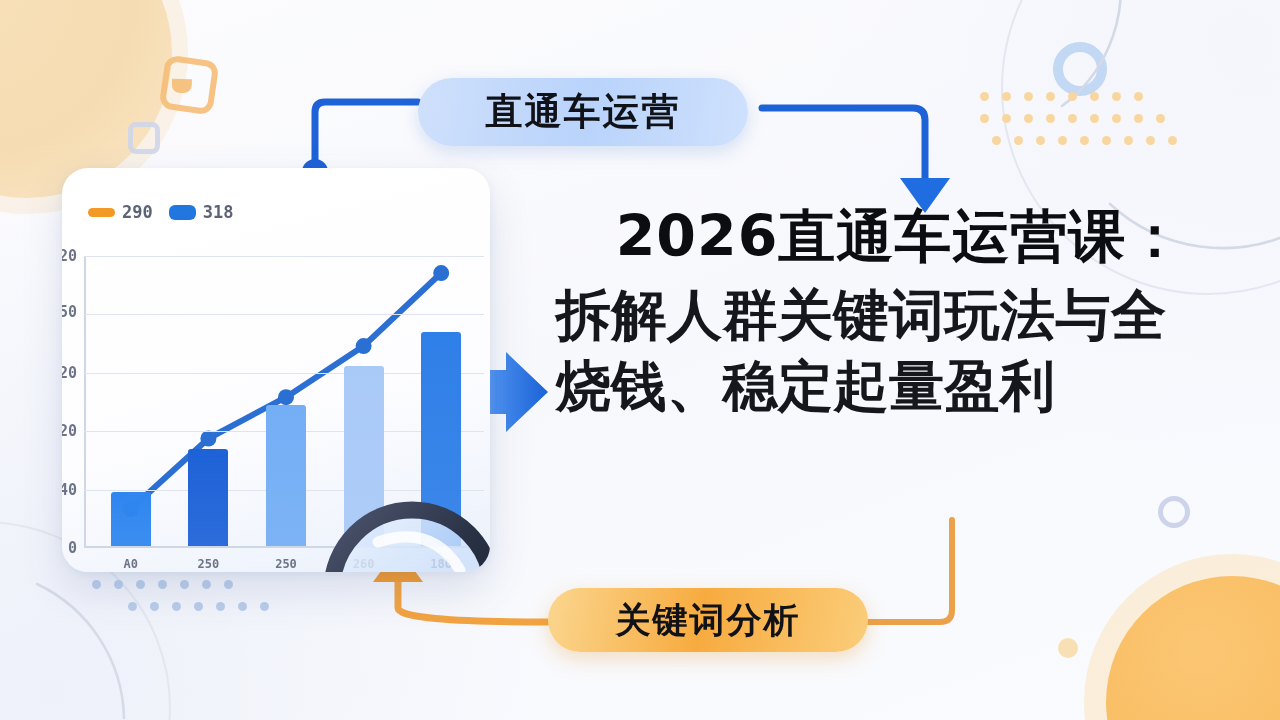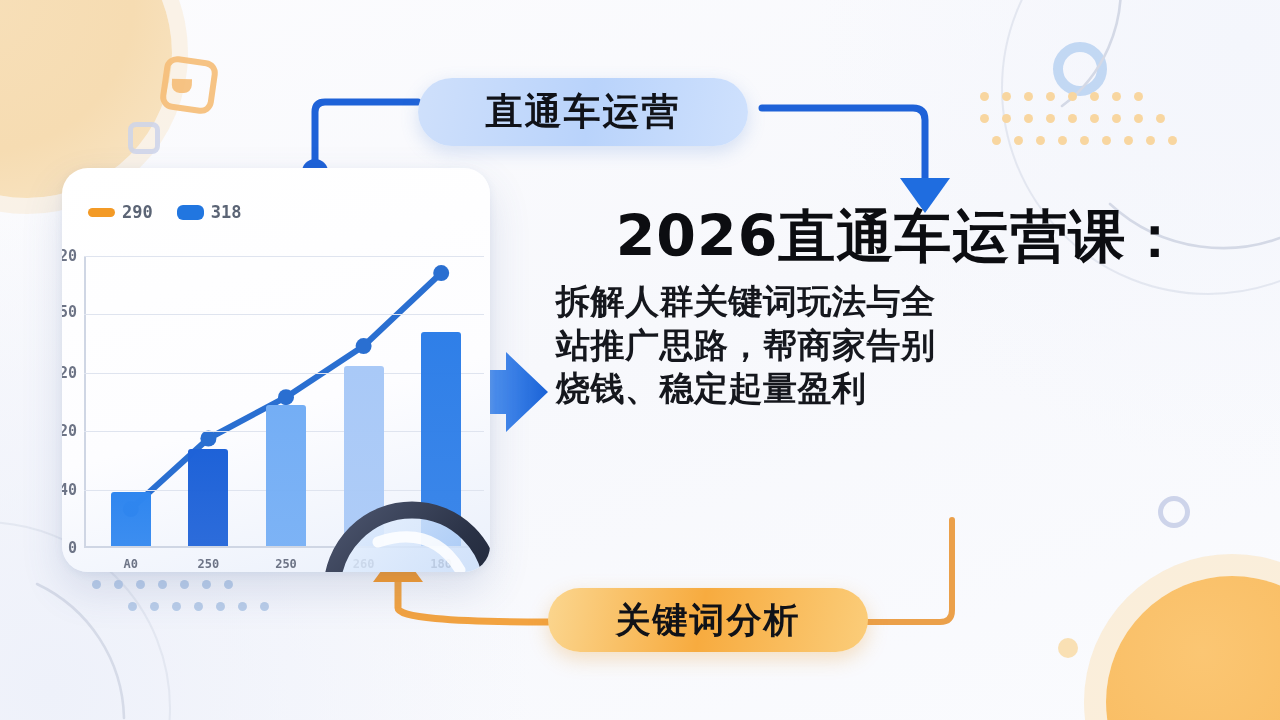--- a/index.html
+++ b/index.html
@@ -52,21 +52,21 @@
   
   .card{position:absolute;left:62px;top:168px;width:428px;height:404px;border-radius:26px;
     background:linear-gradient(165deg,#ffffff 0%,#fdfdff 58%,#eaf0fb 100%);
     box-shadow:0 18px 42px rgba(70,96,150,.16), 0 2px 8px rgba(70,96,150,.08);
     overflow:hidden;}
   .card-head{position:absolute;left:26px;top:22px;right:22px;height:48px;
     display:flex;align-items:center;justify-content:space-between;}
   .card-title{font-size:30px;font-weight:800;color:#15171c;letter-spacing:.5px;
     font-family:"DejaVu Sans","Liberation Sans",sans-serif;
     text-shadow:0 1px 0 rgba(255,255,255,.7);}
-  .legend{display:flex;align-items:center;gap:24px;padding-bottom:4px;}
+  .legend{display:flex;align-items:center;gap:16px;padding-bottom:4px;}
   .leg{display:flex;align-items:center;gap:7px;}
   .sw{display:block;border-radius:5px;}
   .sw.orange{width:27px;height:9px;background:#f39a26;}
   .sw.blue{width:27px;height:15px;background:#2176e0;border-radius:6px;}
   .leg-txt{font-size:17px;color:#5b6475;font-weight:600;
     font-family:"DejaVu Sans Mono","Liberation Mono",monospace;}
 
   .plot{position:absolute;left:22px;top:88px;width:388px;height:292px;}
   .ylab{position:absolute;right:100%;margin-right:7px;transform:translateY(-50%);
     font-size:15px;color:#6d7486;font-weight:600;white-space:nowrap;
@@ -92,21 +92,21 @@
     background:linear-gradient(100deg,#cfe0fb 0%,#b9d3fb 52%,#cfe1fd 100%);
     box-shadow:0 6px 18px rgba(80,130,210,.22);}
   .pill-orange{left:548px;top:588px;width:320px;height:64px;border-radius:32px;font-size:35px;
     background:linear-gradient(100deg,#fbd68f 0%,#f7ab3f 48%,#fbcd7a 100%);
     box-shadow:0 7px 20px rgba(230,150,40,.28);}
 
   
   .copy{position:absolute;left:556px;top:206px;width:688px;}
   .headline{font-size:57px;font-weight:900;color:#0c0d11;letter-spacing:1px;line-height:1.06;
     font-family:"DejaVu Sans","Liberation Sans",sans-serif;white-space:nowrap;text-align:center;}
-  .body{margin-top:14px;font-size:34px;font-weight:800;color:#15171d;line-height:1.28;
+  .body{margin-top:14px;font-size:55px;font-weight:800;color:#15171d;line-height:1.28;
     letter-spacing:.5px;font-family:"DejaVu Sans","Liberation Sans",sans-serif;}
 </style>
 </head>
 <body>
 
 <div class="stage">
 
   <div class="decor blob-tl"></div>
   <div class="decor blob-br"></div>
   <div class="decor sq-orange"></div>
@@ -288,17 +288,16 @@
     </svg>
   </div>
 
   <div class="pill pill-orange">关键词分析</div>
   <div class="pill pill-blue">直通车运营</div>
 
   <div class="copy">
     <div class="headline">2026直通车运营课：</div>
     <div class="body">
       <div>拆解人群关键词玩法与全</div>
-      <div>站推广思路，帮商家告别</div>
       <div>烧钱、稳定起量盈利</div>
     </div>
   </div>
 </div>
 
 </body></html>

